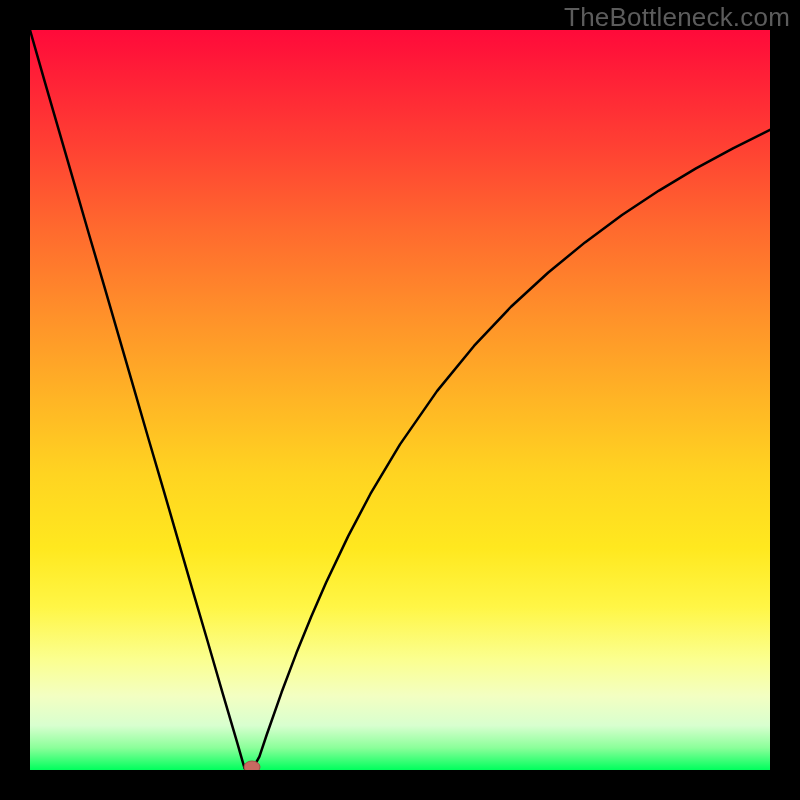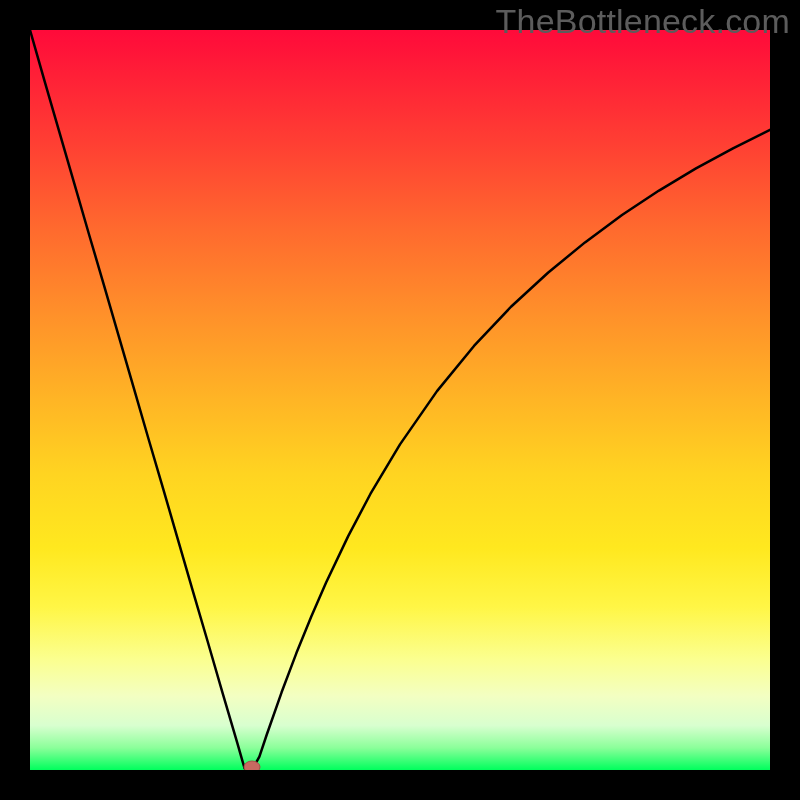--- a/index.html
+++ b/index.html
@@ -8,21 +8,21 @@
     position: relative;
     width: 800px;
     height: 800px;
     background: #000;
   }
   .watermark {
     position: absolute;
     top: 2px;
     right: 10px;
     font-family: Arial, Helvetica, sans-serif;
-    font-size: 34px;
+    font-size: 26px;
     font-weight: 500;
     color: #5c5c5c;
     letter-spacing: 0.2px;
     z-index: 5;
   }
   .plot-area {
     position: absolute;
     left: 30px;
     top: 30px;
     width: 740px;

